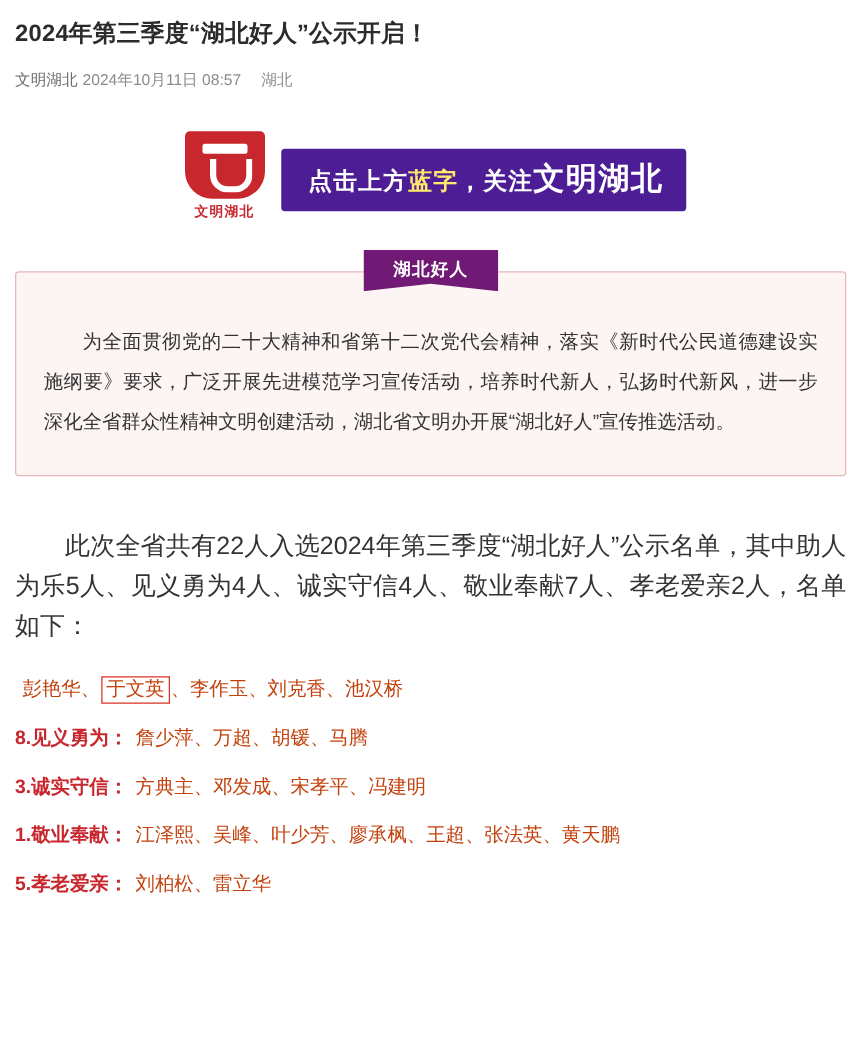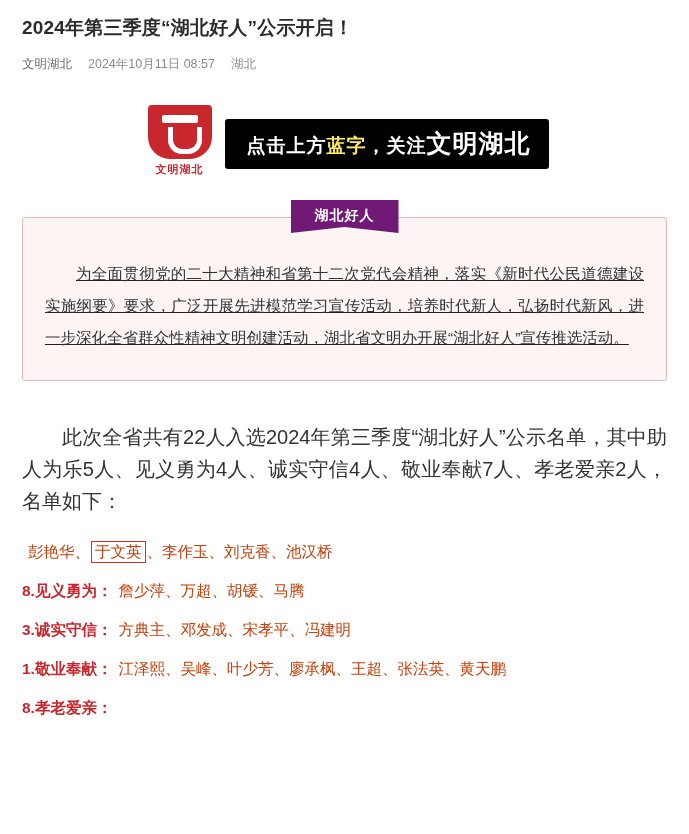--- a/index.html
+++ b/index.html
@@ -10,42 +10,42 @@
   body {
     width: 689px;
     height: 834px;
     font-family: "Liberation Sans", sans-serif;
     color: #222222;
     overflow: hidden;
   }
   .page {
     width: 689px;
     box-sizing: border-box;
-    padding: 0 22px;
+    padding: 0 12px;
   }
   .article-title {
     font-size: 19px;
     font-weight: bold;
     color: #2b2b2b;
     line-height: 28px;
     margin: 14px 0 0 0;
     letter-spacing: 0.2px;
   }
   .meta {
     margin-top: 14px;
     font-size: 12.5px;
     color: #8b8b8b;
     display: flex;
     align-items: center;
   }
   .meta .source {
     color: #6b6b6b;
   }
   .meta .date {
-    margin-left: 16px;
+    margin-left: 4px;
   }
   .meta .region {
     margin-left: 16px;
   }
 
   
   .banner {
     margin-top: 32px;
     display: flex;
     align-items: center;
@@ -90,21 +90,21 @@
   }
   .logo-text {
     margin-top: 3px;
     font-size: 11px;
     color: #c8272d;
     text-align: center;
     font-weight: bold;
     letter-spacing: 1px;
   }
   .banner-bar {
-    background: #000000;
+    background: #4c1d95;
     color: #ffffff;
     font-size: 21px;
     font-weight: bold;
     padding: 9px 18px 9px 22px;
     border-radius: 3px;
     display: flex;
     align-items: baseline;
     line-height: 1.25;
     letter-spacing: 1px;
   }
@@ -122,21 +122,20 @@
   
   .redbox-wrap {
     margin-top: 34px;
     position: relative;
   }
   .redbox {
     border: 1px solid #e8b7b7;
     background: #fdf4f4;
     border-radius: 3px;
     padding: 40px 22px 26px 22px;
-    text-decoration: underline;
   }
   .redbox-tag {
     position: absolute;
     left: 50%;
     top: -17px;
     transform: translateX(-50%);
     background: #701a75;
     color: #ffffff;
     font-size: 14px;
     font-weight: bold;
@@ -245,18 +244,19 @@
       <span class="cat-label">3.诚实守信：</span>
       <span class="cat-names">方典主、邓发成、宋孝平、冯建明</span>
     </div>
 
     <div class="cat-row">
       <span class="cat-label">1.敬业奉献：</span>
       <span class="cat-names">江泽熙、吴峰、叶少芳、廖承枫、王超、张法英、黄天鹏</span>
     </div>
 
     <div class="cat-row">
-      <span class="cat-label">8.孝老爱亲：</span>
+      <span class="cat-label">5.孝老爱亲：</span>
+      <span class="cat-names">刘柏松、雷立华</span>
     </div>
 
   </div>
 
 </div>
 
 </body></html>

